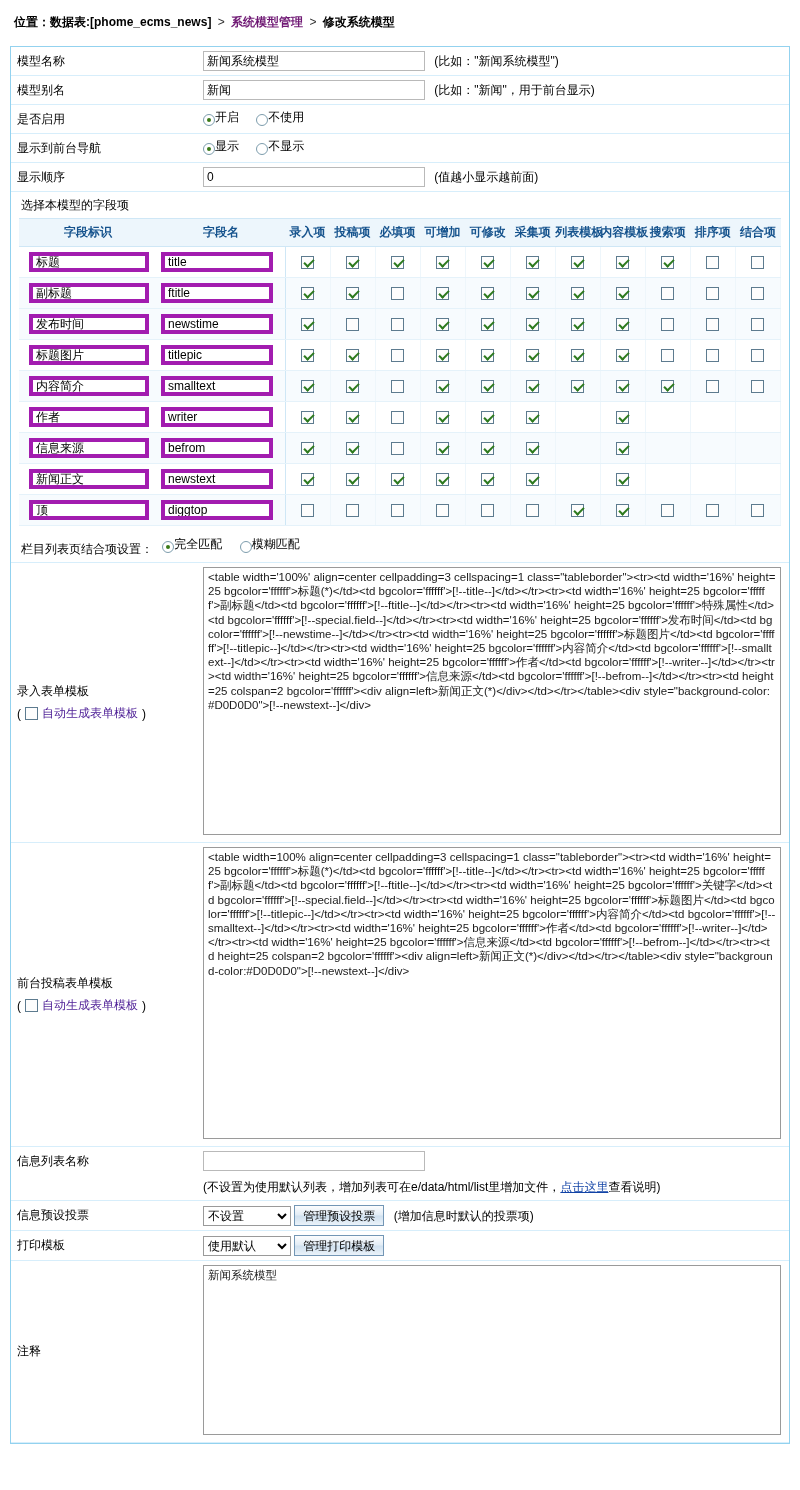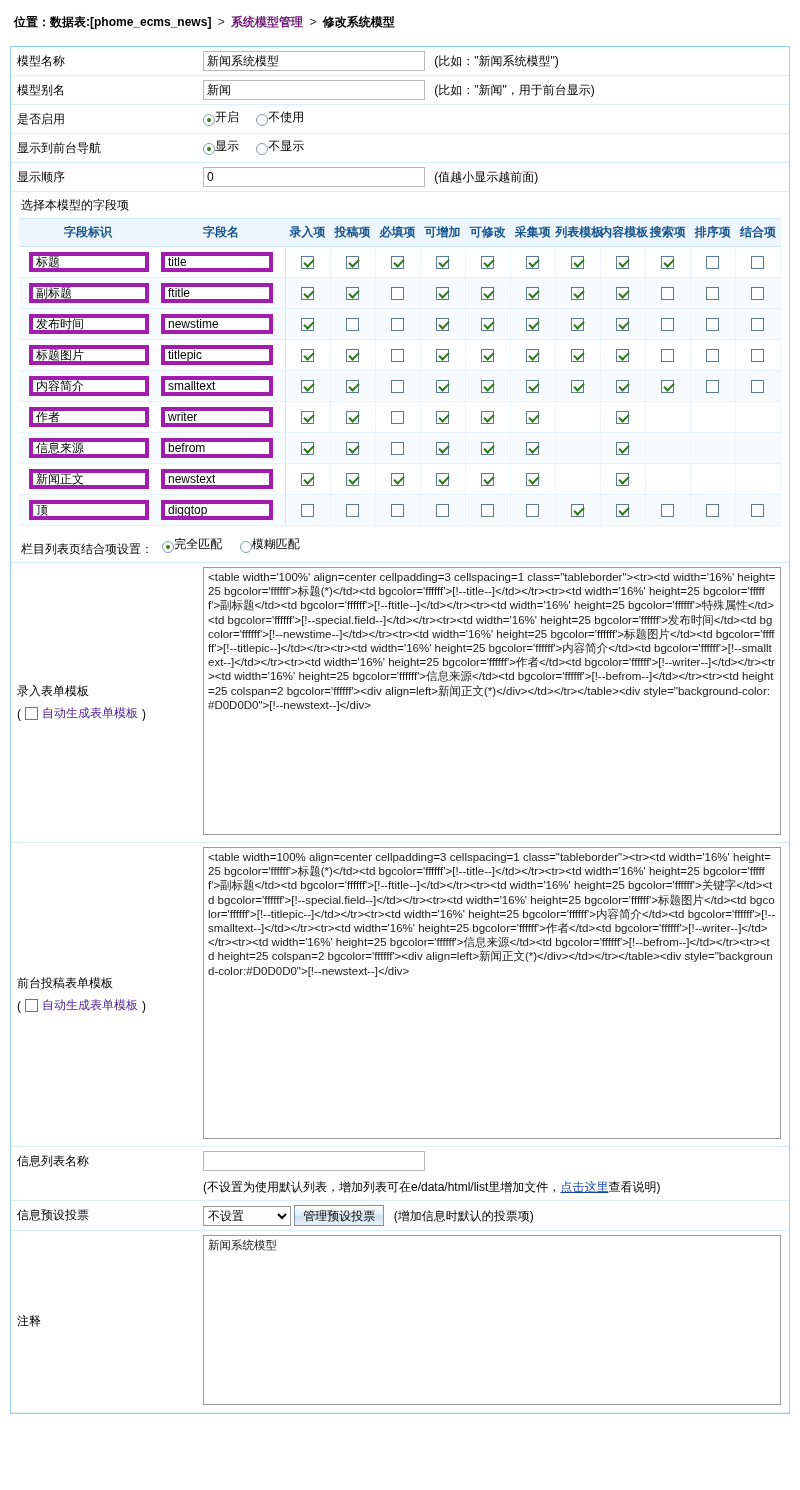--- a/index.html
+++ b/index.html
@@ -456,20 +456,29 @@
         <td class="lbl">信息预设投票</td>
         <td class="val">
           <select class="sel">
             <option>不设置</option>
           </select>
           <button class="btn">管理预设投票</button>
           <span class="hint">(增加信息时默认的投票项)</span>
         </td>
       </tr>
 
+      <tr>
+        <td class="lbl">打印模板</td>
+        <td class="val">
+          <select class="sel">
+            <option>使用默认</option>
+          </select>
+          <button class="btn">管理打印模板</button>
+        </td>
+      </tr>
 
       <tr>
         <td class="lbl tlbl">注释</td>
         <td class="val">
           <textarea class="tarea t3" style="">新闻系统模型</textarea>
         </td>
       </tr>
 
     </tbody>
   </table>

